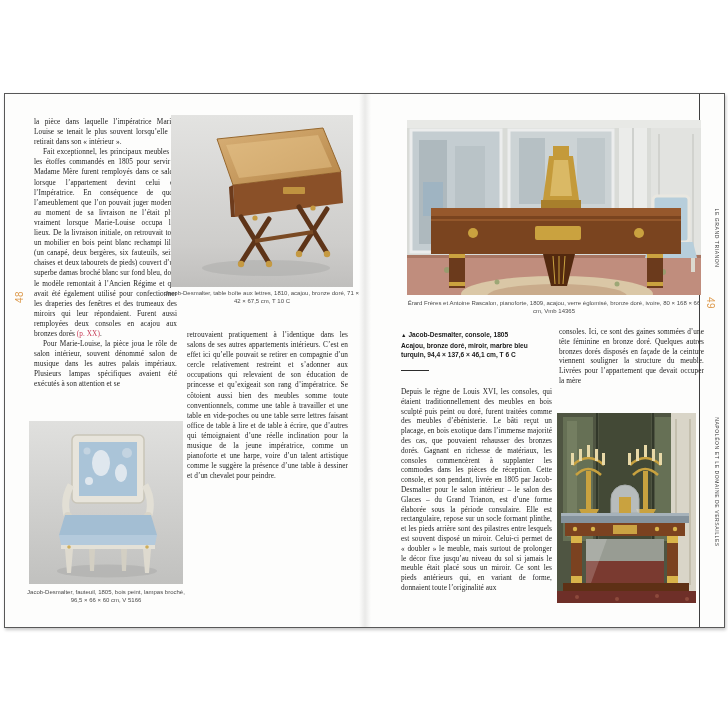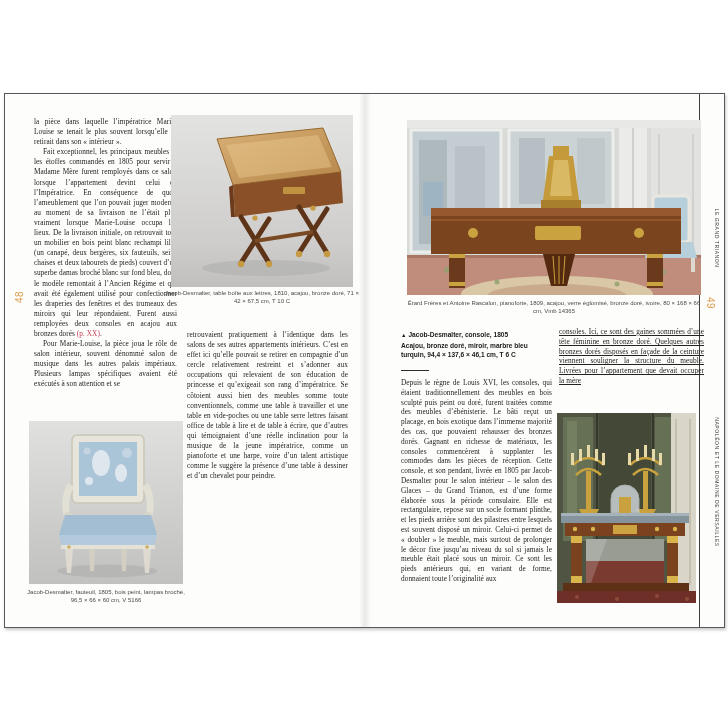--- a/index.html
+++ b/index.html
@@ -202,25 +202,25 @@
     </svg>
   </div>
   <div class="caption" style="left:402px;top:206px;width:294px;">Érard Frères et Antoine Rascalon, pianoforte, 1809, acajou, verre églomisé, bronze doré, ivoire, 80 × 168 × 66 cm, Vmb 14365</div>
 
   <div class="entry" style="left:396px;top:236px;width:152px;">
     <span class="marker">▲</span><span>Jacob-Desmalter, console, 1805</span><br>
     <span>Acajou, bronze doré, miroir, marbre bleu turquin, 94,4 × 137,6 × 46,1 cm, T 6 C</span>
   </div>
   <div class="entry-rule" style="left:396px;top:276px;"></div>
 
-  <div class="bodycol lh-right" style="left:396px;top:284px;width:151px;">
+  <div class="bodycol lh-right" style="left:396px;top:293px;width:151px;">
     <p>Depuis le règne de Louis XVI, les consoles, qui étaient traditionnellement des meubles en bois sculpté puis peint ou doré, furent traitées comme des meubles d’ébénisterie. Le bâti reçut un placage, en bois exotique dans l’immense majorité des cas, que pouvaient rehausser des bronzes dorés. Gagnant en richesse de matériaux, les consoles commencèrent à supplanter les commodes dans les pièces de réception. Cette console, et son pendant, livrée en 1805 par Jacob-Desmalter pour le salon intérieur – le salon des Glaces – du Grand Trianon, est d’une forme élaborée sous la période consulaire. Elle est rectangulaire, repose sur un socle formant plinthe, et les pieds arrière sont des pilastres entre lesquels est souvent disposé un miroir. Celui-ci permet de « doubler » le meuble, mais surtout de prolonger le décor fixe jusqu’au niveau du sol si jamais le meuble était placé sous un miroir. Ce sont les pieds antérieurs qui, en variant de forme, donnaient toute l’originalité aux</p>
   </div>
 
-  <div class="bodycol lh-right" style="left:554px;top:233px;width:145px;text-decoration:underline;">
+  <div class="bodycol lh-right" style="left:554px;top:233px;width:145px;">
     <p>consoles. Ici, ce sont des gaines sommées d’une tête féminine en bronze doré. Quelques autres bronzes dorés disposés en façade de la ceinture viennent souligner la structure du meuble. Livrées pour l’appartement que devait occuper la mère</p>
   </div>
 
   <div class="photo" style="left:552px;top:319px;width:139px;height:190px;">
     <svg viewBox="0 0 139 190" width="139" height="190">
       <rect width="139" height="178" fill="#4f5542"></rect>
       <rect x="6" y="4" width="30" height="124" fill="#667055"></rect>
       <rect x="42" y="0" width="52" height="130" fill="#434936"></rect>
       <rect x="98" y="4" width="16" height="124" fill="#667055"></rect>
       <rect x="10" y="8" width="10" height="116" fill="#7b8566" opacity=".7"></rect>

